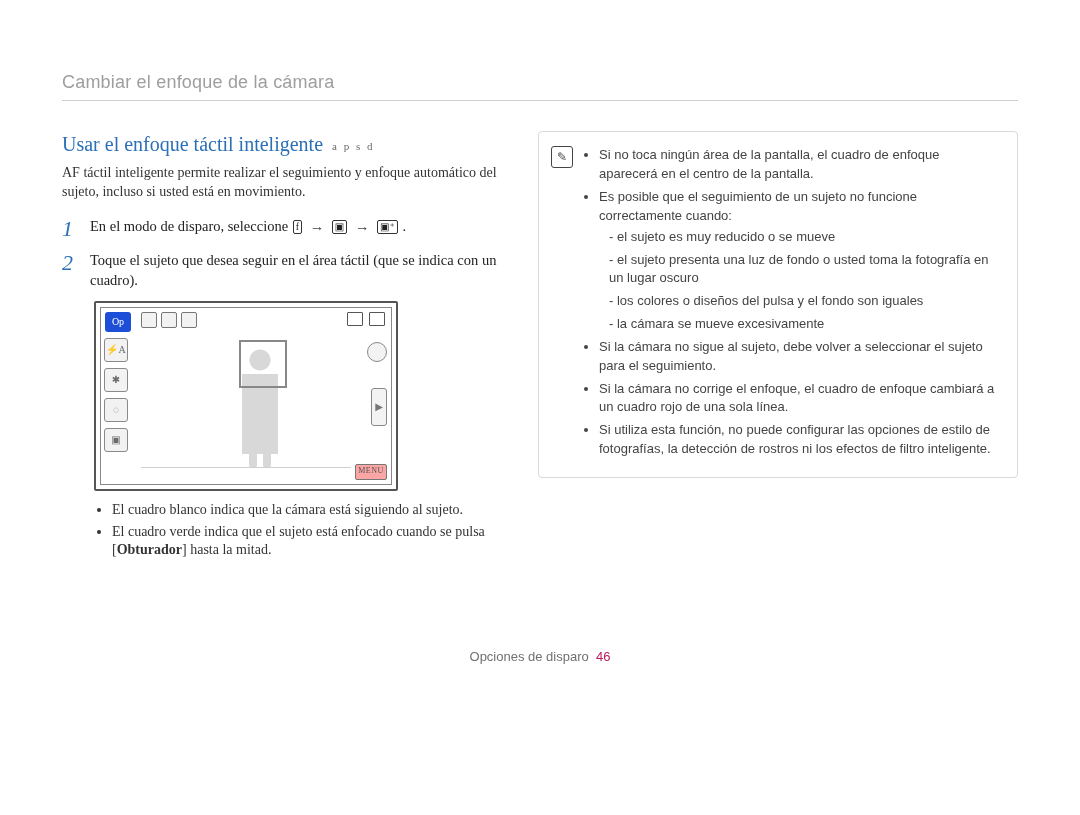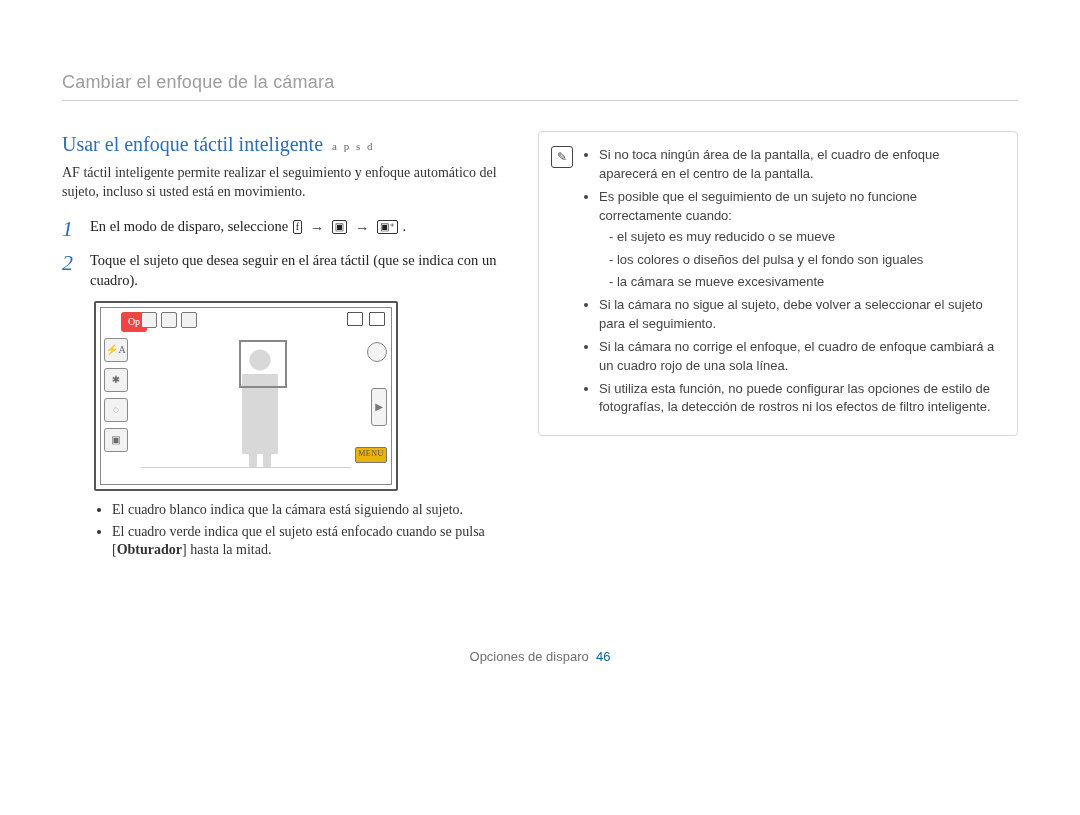--- a/index.html
+++ b/index.html
@@ -145,23 +145,23 @@
     border-radius: 3px;
     background: #f2f2f2;
     color: #6b6b6b;
     font-size: 10px;
     display: flex;
     align-items: center;
     justify-content: center;
   }
   .lcd-corner-mode {
     position: absolute;
-    left: 20px; top: 4px;
+    left: 4px; top: 4px;
     width: 26px; height: 20px;
-    background:#ef4444;
+    background:#1d4ed8;
     border-radius:3px;
     color:#fff;
     font-size:10px;
     display:flex;align-items:center;justify-content:center;
   }
   .lcd-top-icons {
     position:absolute;
     top:4px; left:40px;
     display:flex; gap:4px;
   }
@@ -180,22 +180,22 @@
     background:#f3f3f3;
     display:flex;align-items:center;justify-content:center;
     color:#777;font-size:10px;
   }
   .lcd-zoom{
     position:absolute; right:4px; top:34px;
     width:18px;height:18px;border:1px solid #888;border-radius:50%;
     background:#f3f3f3;
   }
   .lcd-menu{
-    position:absolute; right:4px; bottom:21px;
-    width:30px;height:14px;background:#eab308;border:1px solid #777;border-radius:2px;
+    position:absolute; right:4px; bottom:4px;
+    width:30px;height:14px;background:#fca5a5;border:1px solid #777;border-radius:2px;
     font-size:8px; letter-spacing:0.5px; color:#555;
     display:flex;align-items:center;justify-content:center;
   }
   .silhouette{
     position:absolute;
     left:130px; top:40px;
     width:58px; height:120px;
     background:
       radial-gradient(circle at 50% 12px, #d8d8d8 10px, transparent 11px),
       linear-gradient(#d8d8d8,#d8d8d8);
@@ -261,21 +261,21 @@
 
   .footer{
     position:absolute;
     bottom:18px;
     left:0; right:0;
     text-align:center;
     color:#707070;
     font-size:13px;
   }
   .footer .pn{
-    color:#0369a1;
+    color:#be185d;
   }
 </style>
 </head>
 <body>
 
 <div class="page">
 
   <div class="page-header">Cambiar el enfoque de la cámara</div>
   <hr class="header-rule">
 
@@ -347,20 +347,21 @@
 
     <div class="col-right">
       <div class="info-box">
         <div class="info-icon">✎</div>
         <ul>
           <li>Si no toca ningún área de la pantalla, el cuadro de enfoque aparecerá en el centro de la pantalla.</li>
           <li>
             <span>Es posible que el seguimiento de un sujeto no funcione correctamente cuando:</span>
             <ul class="inner">
               <li>el sujeto es muy reducido o se mueve</li>
+              <li>el sujeto presenta una luz de fondo o usted toma la fotografía en un lugar oscuro</li>
               <li>los colores o diseños del pulsa y el fondo son iguales</li>
               <li>la cámara se mueve excesivamente</li>
             </ul>
           </li>
           <li>Si la cámara no sigue al sujeto, debe volver a seleccionar el sujeto para el seguimiento.</li>
           <li>Si la cámara no corrige el enfoque, el cuadro de enfoque cambiará a un cuadro rojo de una sola línea.</li>
           <li>Si utiliza esta función, no puede configurar las opciones de estilo de fotografías, la detección de rostros ni los efectos de filtro inteligente.</li>
         </ul>
       </div>
     </div>

